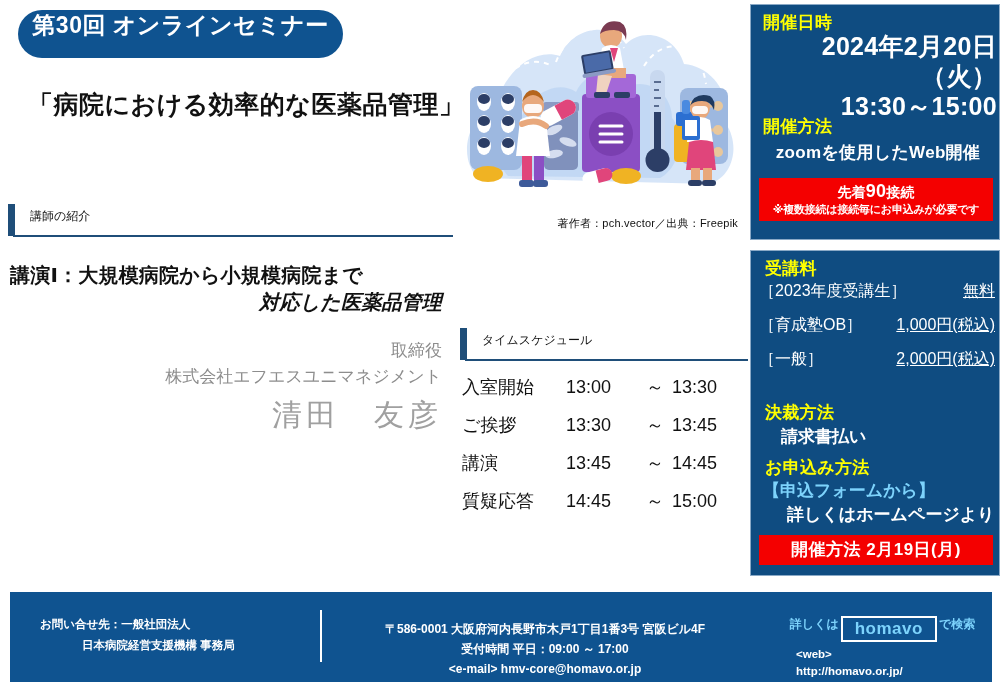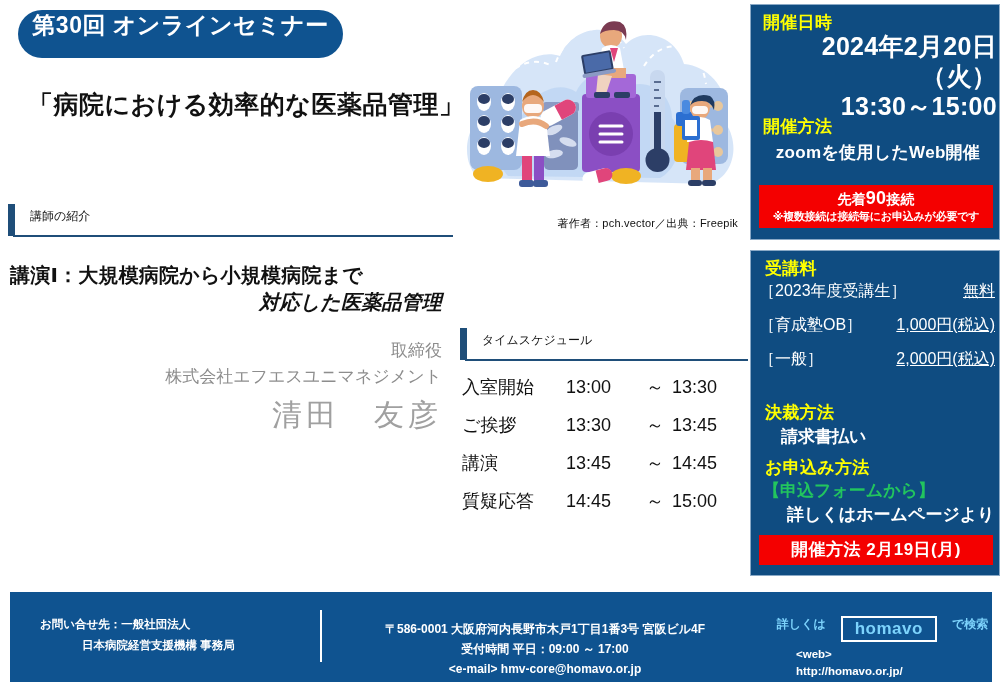--- a/index.html
+++ b/index.html
@@ -196,21 +196,21 @@
 
   .redband {
     position: absolute;
     left: 8px;
     width: 234px;
     background: #f40000;
     color: #ffffff;
     text-align: center;
     padding: 3px 0 4px 0;
   }
-  #redband-cap { top: 180px; }
+  #redband-cap { top: 173px; }
   #redband-cap .big { font-size: 14px; font-weight: bold; letter-spacing: 0.2px; }
   #redband-cap .big .num { font-size: 18px; }
   #redband-cap .sub { font-size: 11px; font-weight: bold; letter-spacing: -0.2px; }
 
   
   .fee-lab { position: absolute; left: 14px; top: 6px; }
   .fee-rows { position: absolute; left: 8px; top: 30px; width: 236px; }
   .fee-row {
     display: flex;
     align-items: baseline;
@@ -218,21 +218,21 @@
     margin-bottom: 13px;
     color: #ffffff;
     font-size: 16px;
   }
   .fee-row .cat { white-space: nowrap; }
   .fee-row .amt { text-decoration: underline; white-space: nowrap; }
 
   .pay-lab  { position: absolute; left: 14px; top: 150px; }
   .pay-val  { position: absolute; left: 30px; top: 174px; color: #ffffff; font-size: 17px; font-weight: bold; }
   .app-lab  { position: absolute; left: 14px; top: 205px; }
-  .app-l1   { position: absolute; left: 12px; top: 228px; color: #22c55e; font-size: 17px; font-weight: bold; }
+  .app-l1   { position: absolute; left: 12px; top: 228px; color: #7dd3fc; font-size: 17px; font-weight: bold; }
   .app-l2   { position: absolute; left: 36px; top: 252px; color: #ffffff; font-size: 17px; font-weight: bold; }
 
   #redband-deadline { top: 284px; }
   #redband-deadline .txt { font-size: 17px; font-weight: bold; letter-spacing: 0.5px; }
 
   
   .footer {
     position: absolute;
     left: 10px;
     top: 592px;
@@ -256,21 +256,21 @@
   .f-search {
     position: absolute; left: 760px; top: 24px; width: 225px;
   }
   .f-search .row1 {
     display: flex; align-items: flex-start; justify-content: center;
     color: #7dd3fc; font-size: 12px; font-weight: bold;
   }
   .f-search .box {
     border: 2px solid #ffffff;
     padding: 1px 12px;
-    margin: 0 15px;
+    margin: 0 2px;
     font-size: 17px;
     font-weight: bold;
     letter-spacing: 0.5px;
   }
   .f-search .row2 {
     margin-top: 4px; padding-left: 26px;
     color: #ffffff; font-size: 11.5px; line-height: 1.5; font-weight: bold;
   }
 </style>
 </head>

